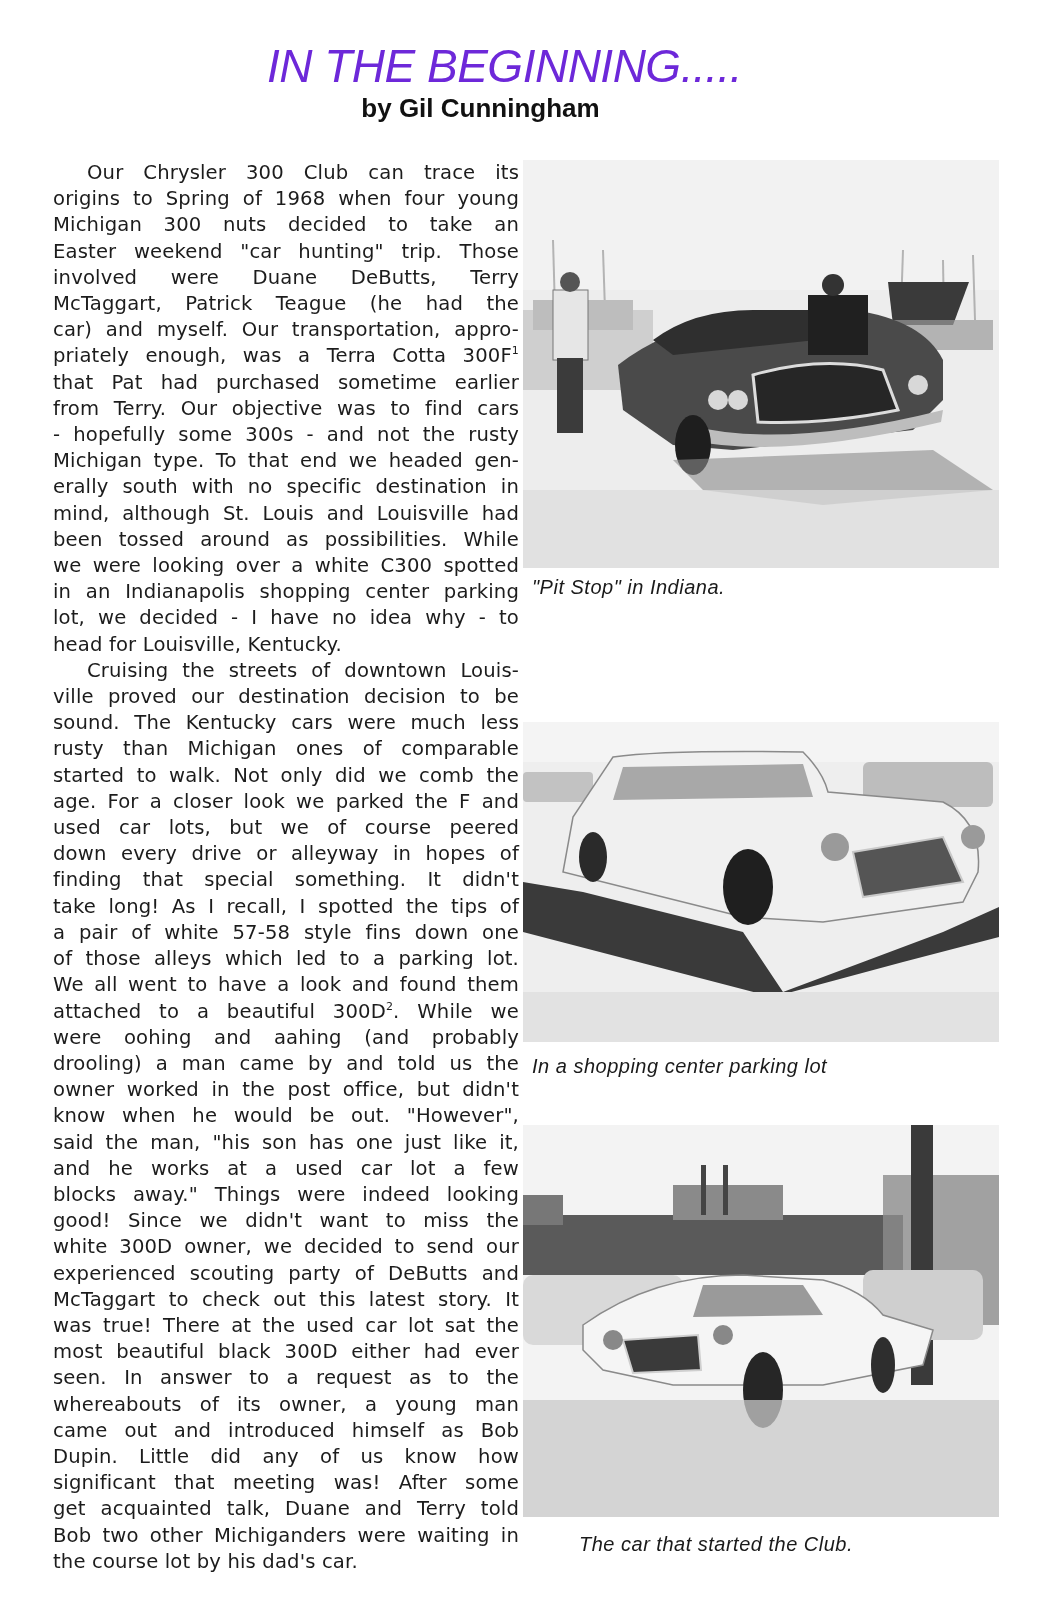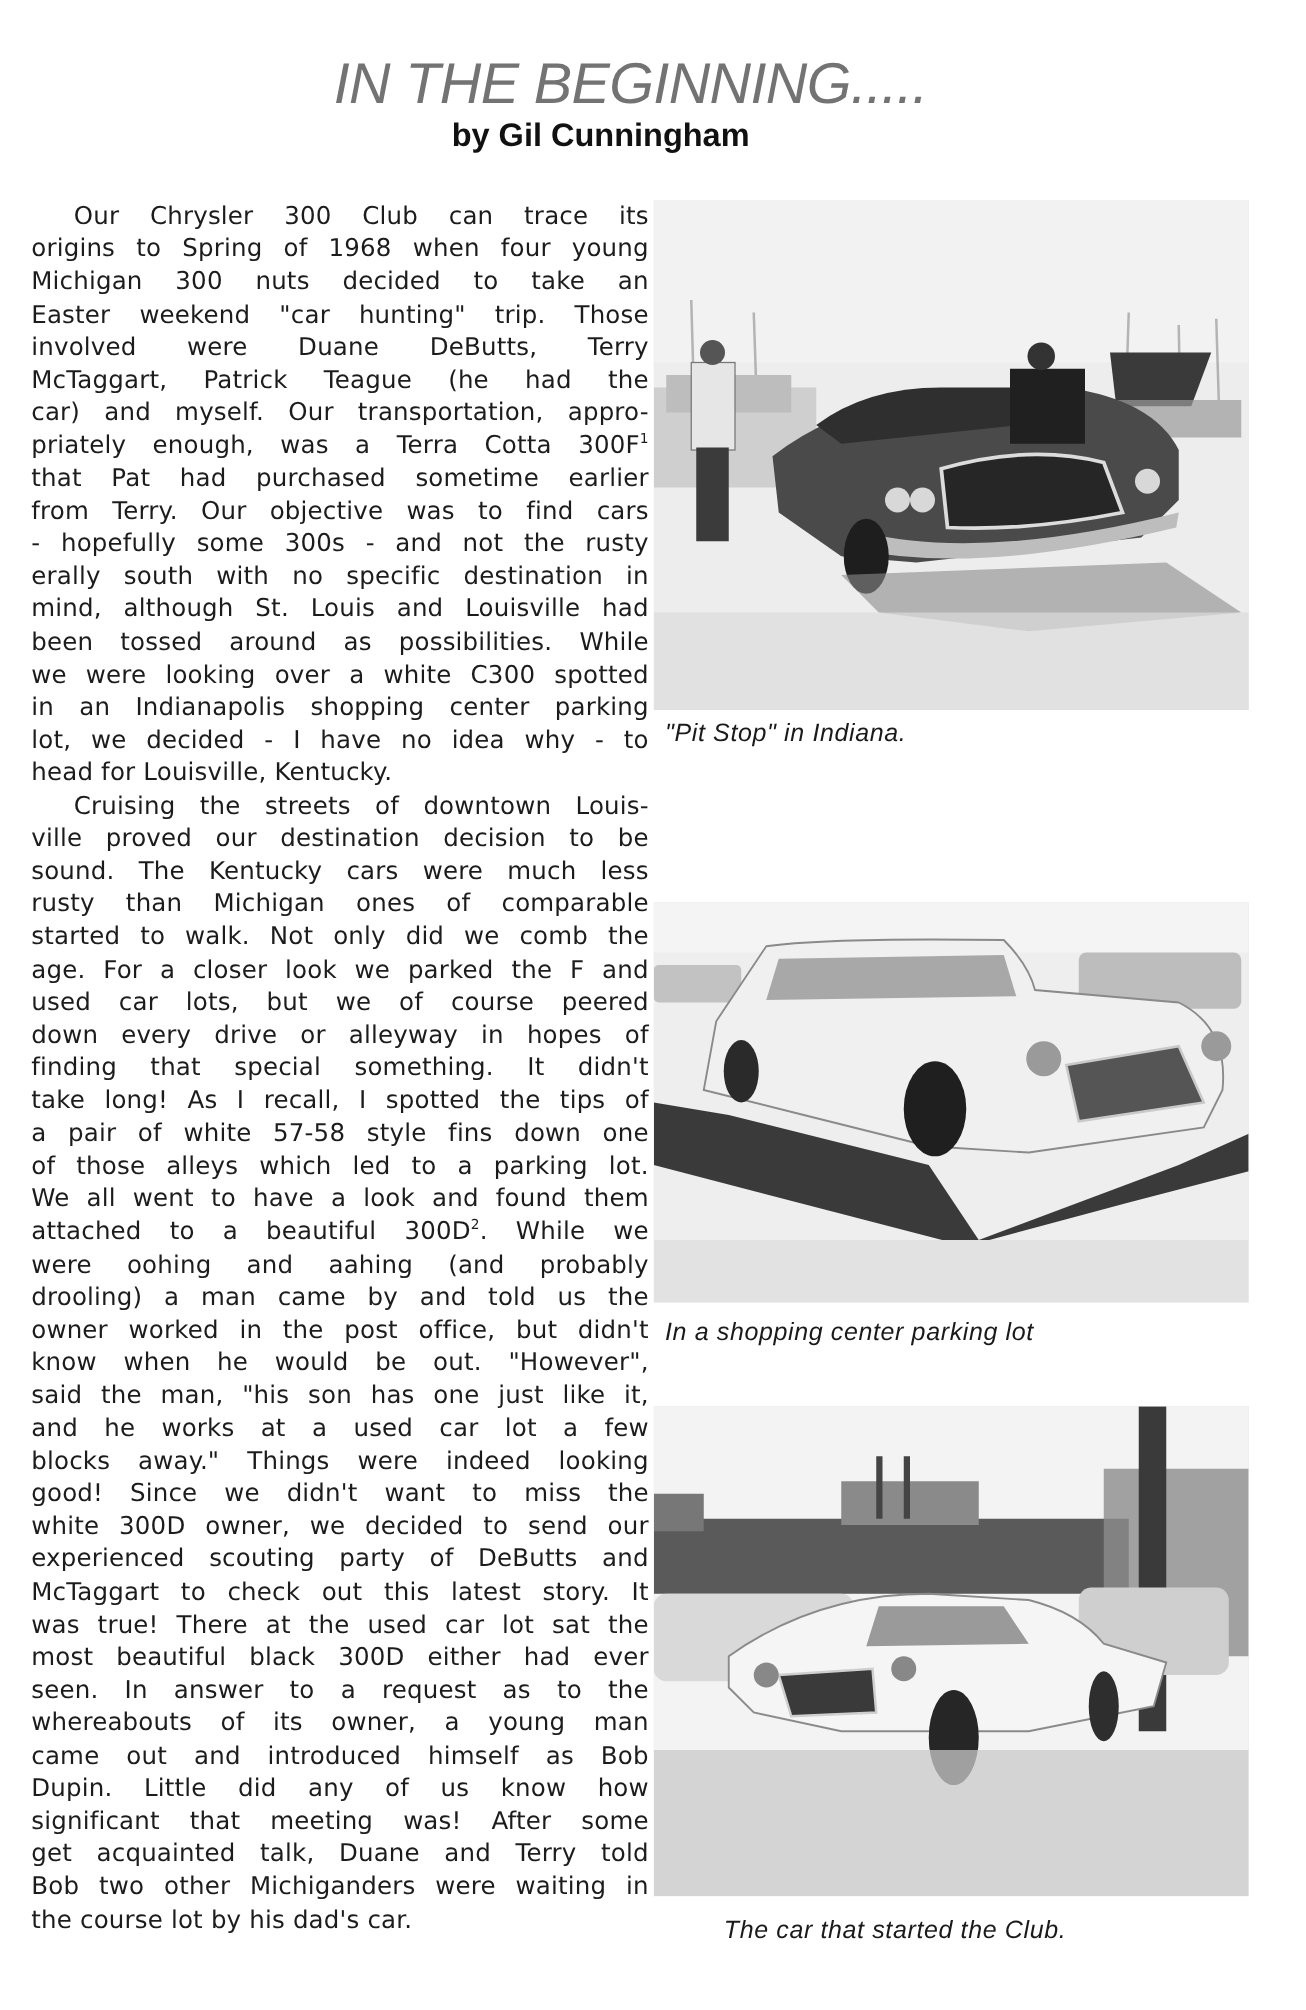--- a/index.html
+++ b/index.html
@@ -1,31 +1,31 @@
 <!DOCTYPE html>
 <html><head>
 <meta charset="utf-8">
 <style>
   html, body { margin: 0; padding: 0; background: #ffffff; }
   body { width: 1045px; height: 1608px; position: relative; overflow: hidden; color: #1a1a1a; }
   .title {
     position: absolute; left: 0; width: 1009px; top: 40px; text-align: center;
     font-family: "Liberation Sans", sans-serif; font-style: italic; font-weight: normal;
-    font-size: 46px; letter-spacing: -0.5px; line-height: 52px; color: #737373;
+    font-size: 46px; letter-spacing: -0.5px; line-height: 52px; color: #6d28d9;
   }
   .byline {
     position: absolute; left: 0; width: 961px; top: 92px; text-align: center;
     font-family: "Liberation Sans", sans-serif; font-weight: bold; font-size: 26px; line-height: 32px; color: #111;
   }
   .body-col {
     position: absolute; left: 25px; top: 160px; width: 494px;
     font-family: "DejaVu Sans", sans-serif; font-size: 19.6px; line-height: 26.2px;
     text-align: justify; color: #1c1c1c; letter-spacing: 0.15px;
   }
-  .body-col .line { display: block; text-align: justify; text-align-last: justify; white-space: nowrap; }
+  .body-col .line { display: block; text-align: justify; text-align-last: justify; white-space: nowrap; margin-left: 28px; }
   .body-col .line.last { text-align-last: left; }
   .body-col .line.indent { padding-left: 34px; }
   sup { font-size: 11px; line-height: 0; vertical-align: 8px; }
   .photo { position: absolute; background: #e6e6e6; overflow: hidden; }
   .photo svg { display: block; width: 100%; height: 100%; }
   .caption {
     position: absolute; font-family: "Liberation Sans", sans-serif; font-style: italic;
     font-size: 20px; line-height: 24px; color: #1a1a1a; letter-spacing: 0.5px;
   }
 </style>
@@ -40,20 +40,21 @@
     <span class="line"><span>origins to Spring of 1968 when four young</span></span>
     <span class="line"><span>Michigan 300 nuts decided to take an</span></span>
     <span class="line"><span>Easter weekend "car hunting" trip. Those</span></span>
     <span class="line"><span>involved were Duane DeButts, Terry</span></span>
     <span class="line"><span>McTaggart, Patrick Teague (he had the</span></span>
     <span class="line"><span>car) and myself. Our transportation, appro-</span></span>
     <span class="line"><span>priately enough, was a Terra Cotta 300F</span><sup>1</sup></span>
     <span class="line"><span>that Pat had purchased sometime earlier</span></span>
     <span class="line"><span>from Terry.  Our objective was to find cars</span></span>
     <span class="line"><span>- hopefully some 300s - and not the rusty</span></span>
+    <span class="line"><span>Michigan type. To that end we headed gen-</span></span>
     <span class="line"><span>erally south with no specific destination in</span></span>
     <span class="line"><span>mind, although St. Louis and Louisville had</span></span>
     <span class="line"><span>been tossed around as possibilities.  While</span></span>
     <span class="line"><span>we were looking over a white C300 spotted</span></span>
     <span class="line"><span>in an Indianapolis shopping center parking</span></span>
     <span class="line"><span>lot, we decided - I have no idea why - to</span></span>
     <span class="line last"><span>head for Louisville, Kentucky.</span></span>
     <span class="line indent"><span>Cruising the streets of downtown Louis-</span></span>
     <span class="line"><span>ville proved our destination decision to be</span></span>
     <span class="line"><span>sound. The Kentucky cars were much less</span></span>

